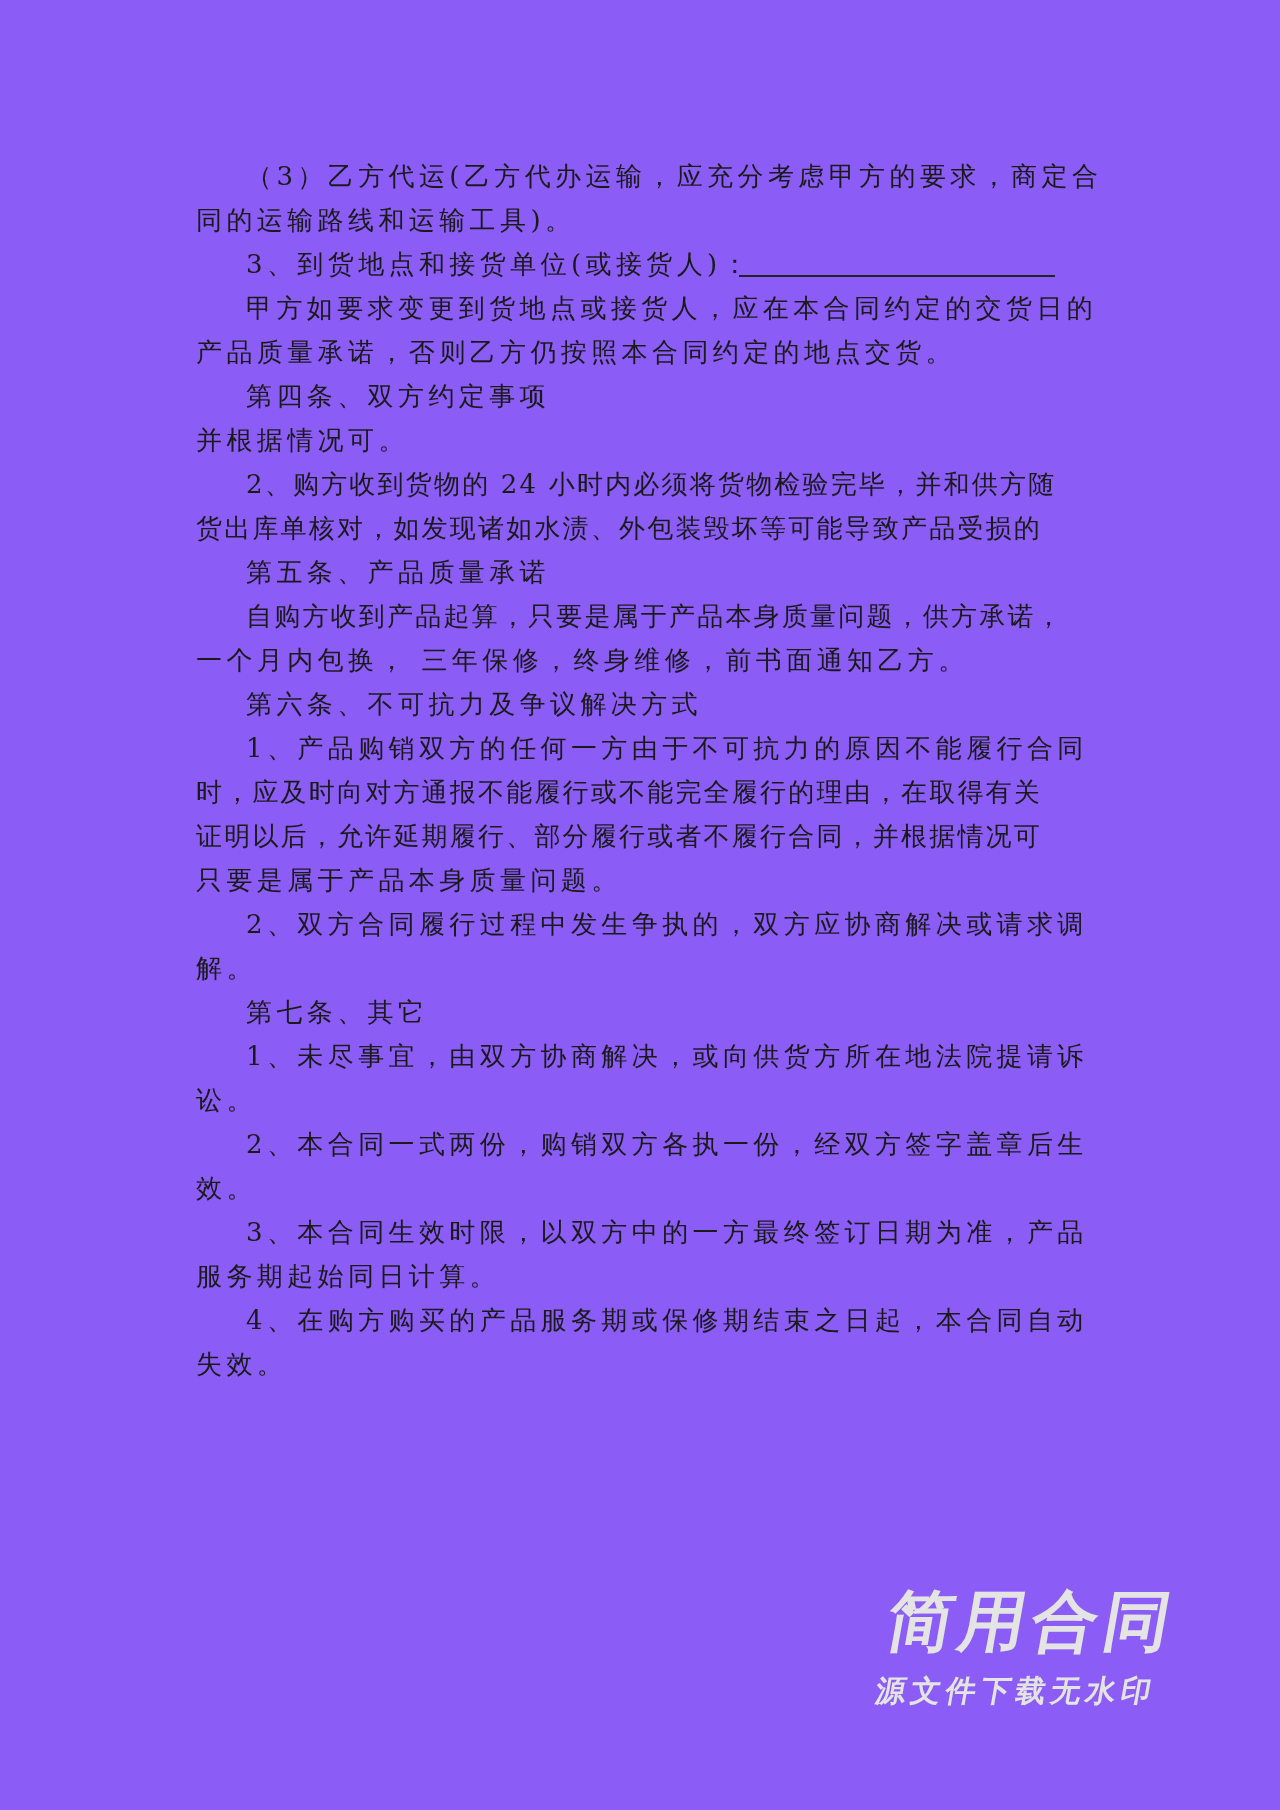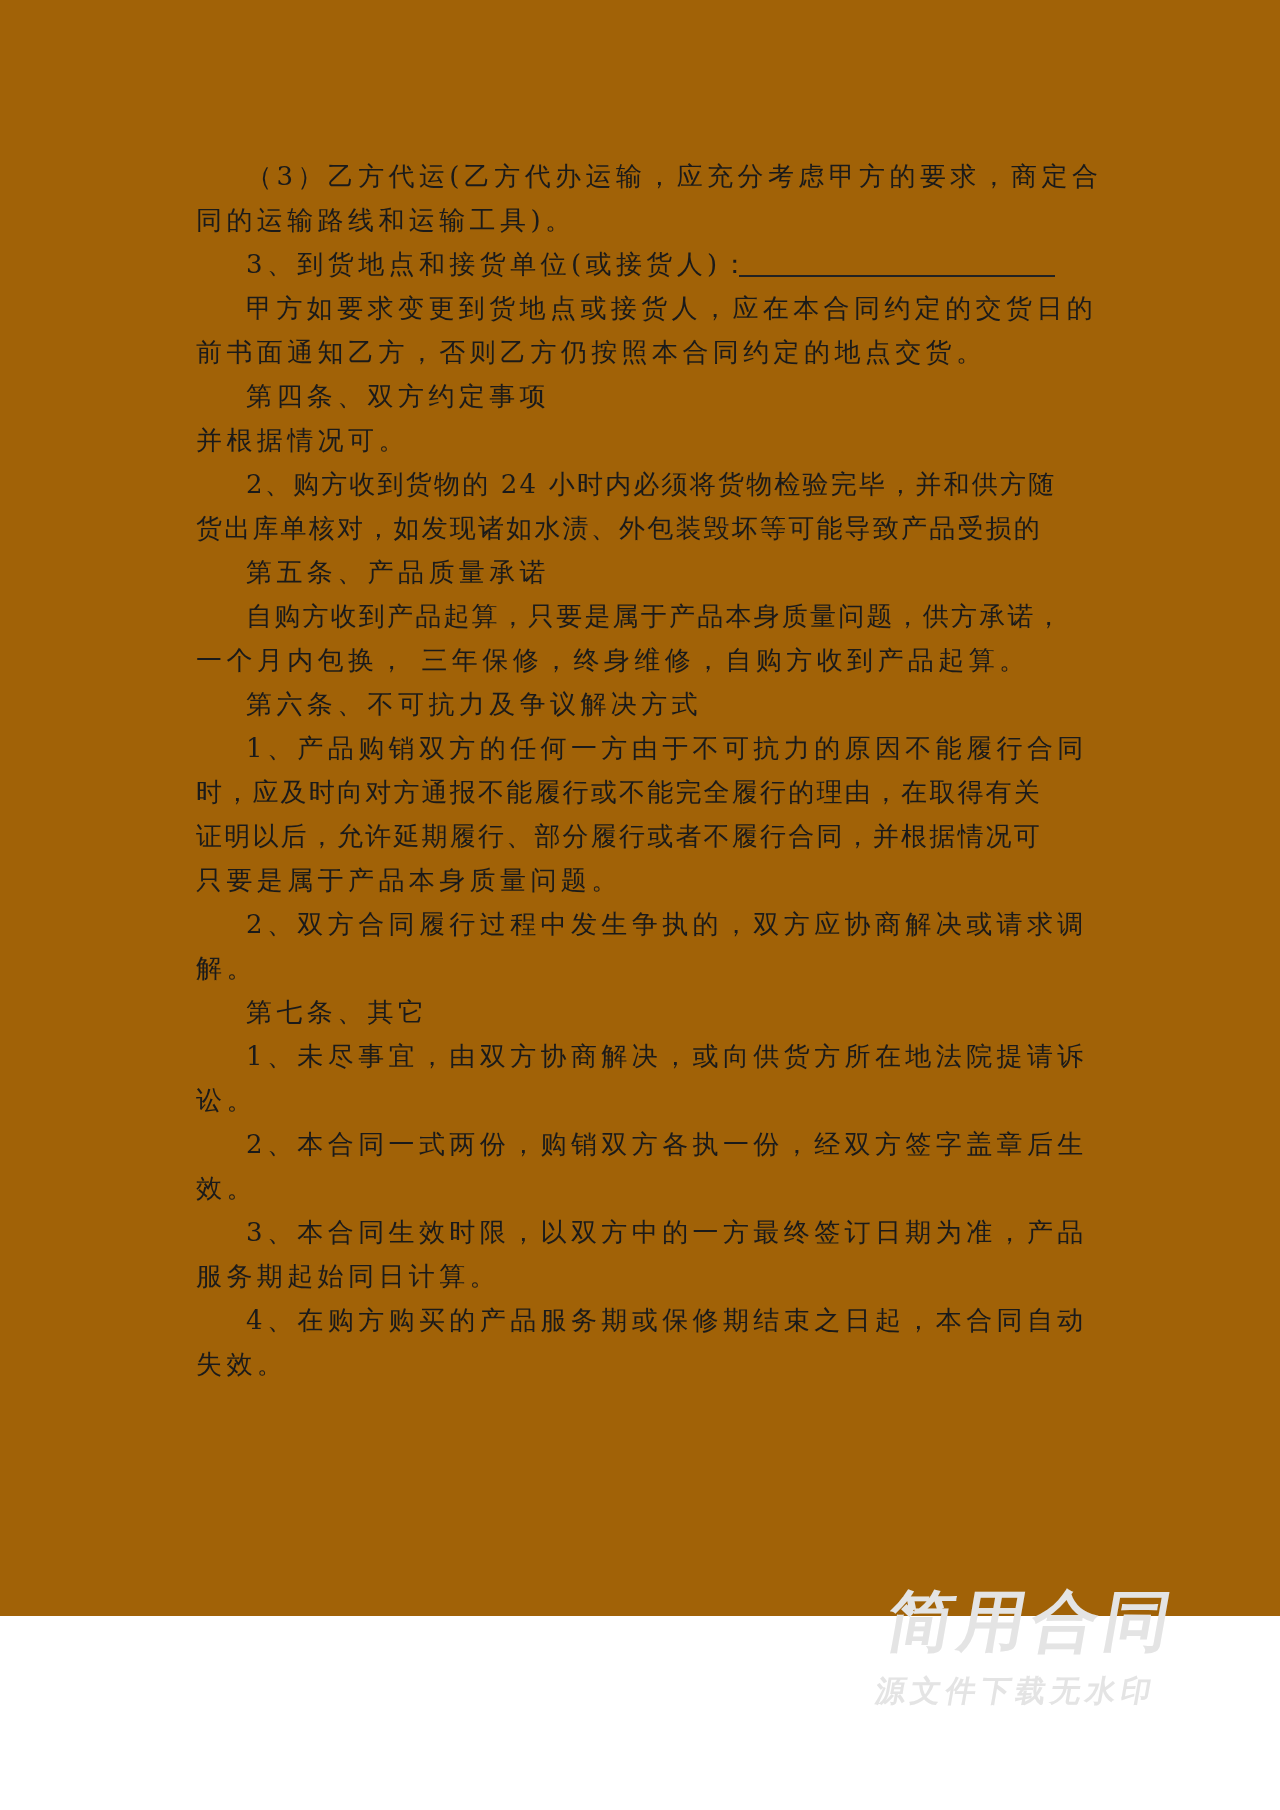--- a/index.html
+++ b/index.html
@@ -12,22 +12,22 @@
       height: 1810px;
       position: relative;
       overflow: hidden;
       font-family: "DejaVu Serif", "Liberation Serif", serif;
       color: #1a1a1a;
     }
     .page {
       position: absolute;
       left: 0; top: 0;
       width: 1280px;
-      height: 1616px;
-      background: #a16207;
+      height: 1810px;
+      background: #8b5cf6;
     }
     .doc-body {
       position: absolute;
       left: 196px;
       top: 154px;
       width: 890px;
     }
     .line {
       height: 44px;
       line-height: 44px;
@@ -76,28 +76,28 @@
 
 <div class="page">
   <div class="doc-body">
     <div class="line indent">（3）乙方代运(乙方代办运输，应充分考虑甲方的要求，商定合</div>
     <div class="line">同的运输路线和运输工具)。</div>
     <div class="line indent">
       <span>3、到货地点和接货单位(或接货人)：</span>
       <span class="blank-underline"></span>
     </div>
     <div class="line indent">甲方如要求变更到货地点或接货人，应在本合同约定的交货日的</div>
-    <div class="line">前书面通知乙方，否则乙方仍按照本合同约定的地点交货。</div>
+    <div class="line">产品质量承诺，否则乙方仍按照本合同约定的地点交货。</div>
     <div class="line indent">第四条、双方约定事项</div>
     <div class="line">并根据情况可。</div>
     <div class="line indent tight">2、购方收到货物的 24 小时内必须将货物检验完毕，并和供方随</div>
     <div class="line tight">货出库单核对，如发现诸如水渍、外包装毁坏等可能导致产品受损的</div>
     <div class="line indent">第五条、产品质量承诺</div>
     <div class="line indent tight">自购方收到产品起算，只要是属于产品本身质量问题，供方承诺，</div>
-    <div class="line">一个月内包换， 三年保修，终身维修，自购方收到产品起算。</div>
+    <div class="line">一个月内包换， 三年保修，终身维修，前书面通知乙方。</div>
     <div class="line indent">第六条、不可抗力及争议解决方式</div>
     <div class="line indent">1、产品购销双方的任何一方由于不可抗力的原因不能履行合同</div>
     <div class="line tight">时，应及时向对方通报不能履行或不能完全履行的理由，在取得有关</div>
     <div class="line tight">证明以后，允许延期履行、部分履行或者不履行合同，并根据情况可</div>
     <div class="line">只要是属于产品本身质量问题。</div>
     <div class="line indent">2、双方合同履行过程中发生争执的，双方应协商解决或请求调</div>
     <div class="line">解。</div>
     <div class="line indent">第七条、其它</div>
     <div class="line indent">1、未尽事宜，由双方协商解决，或向供货方所在地法院提请诉</div>
     <div class="line">讼。</div>

